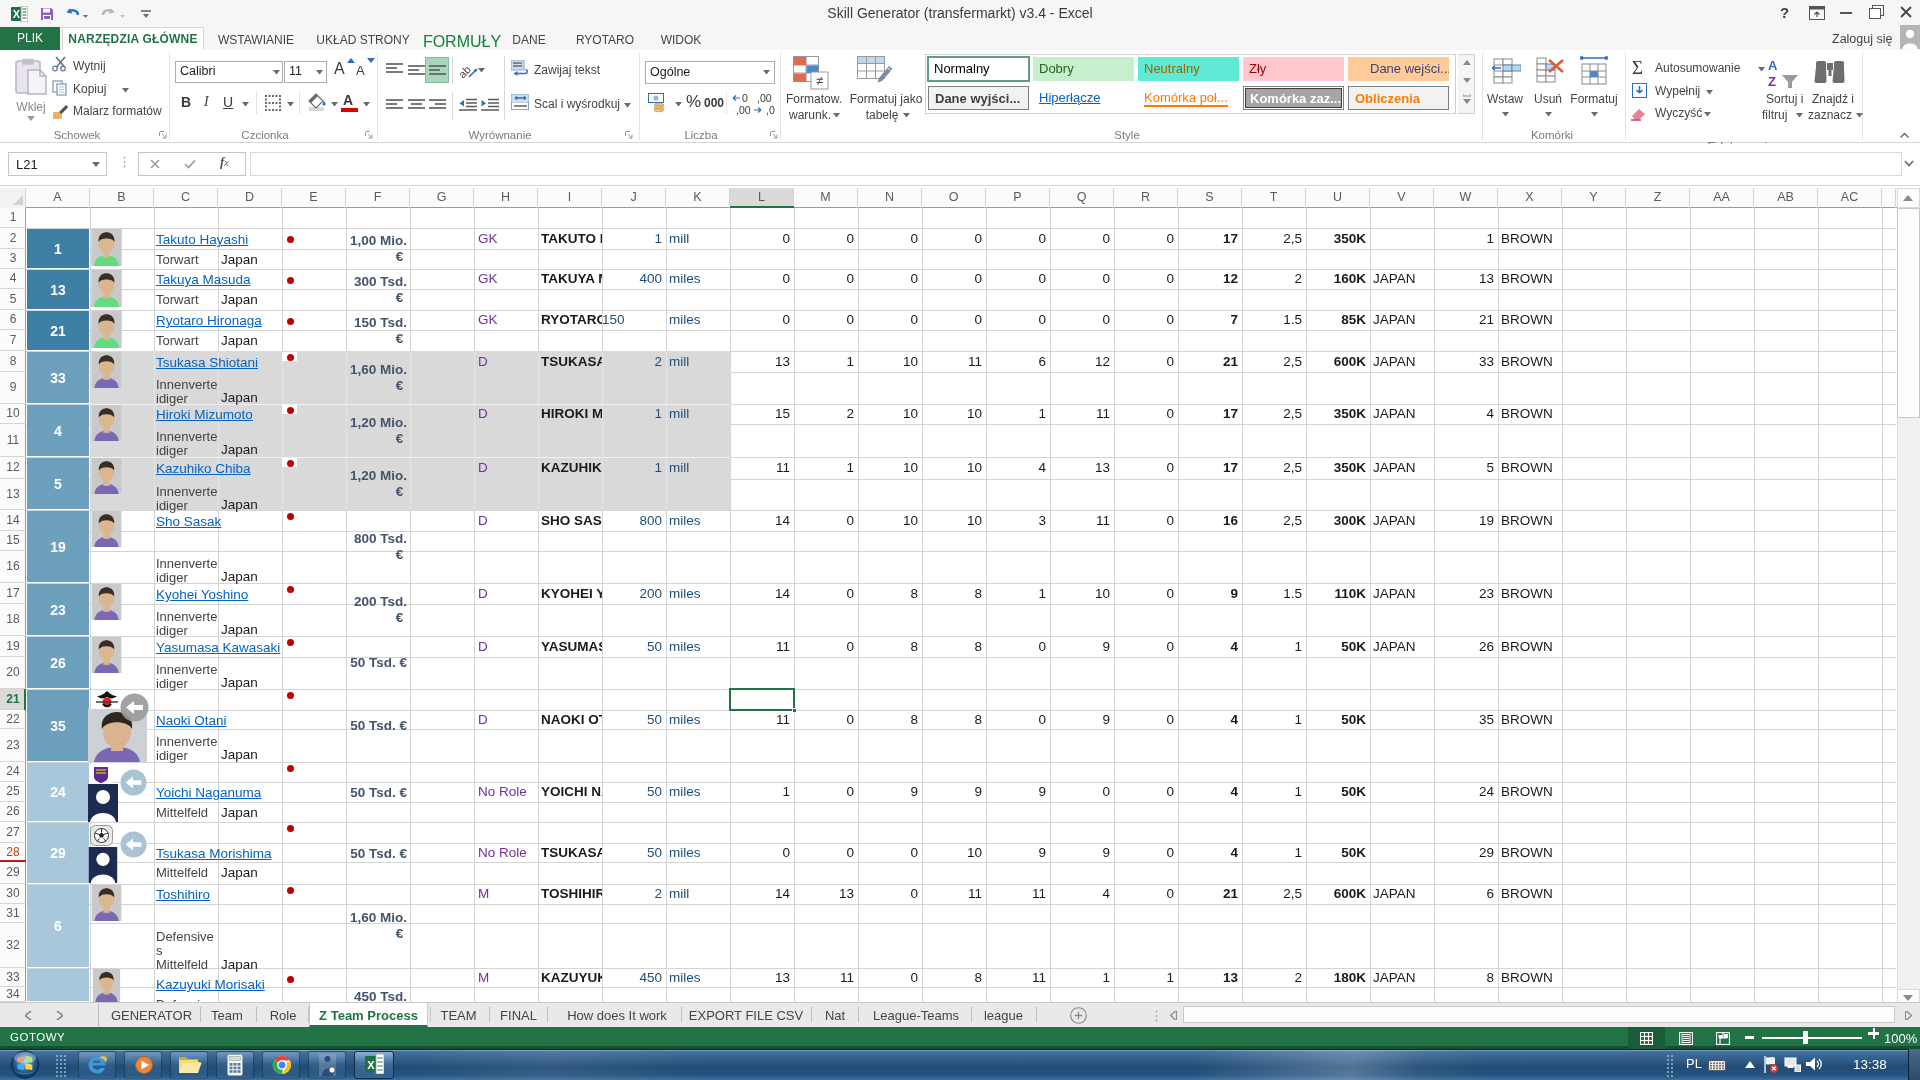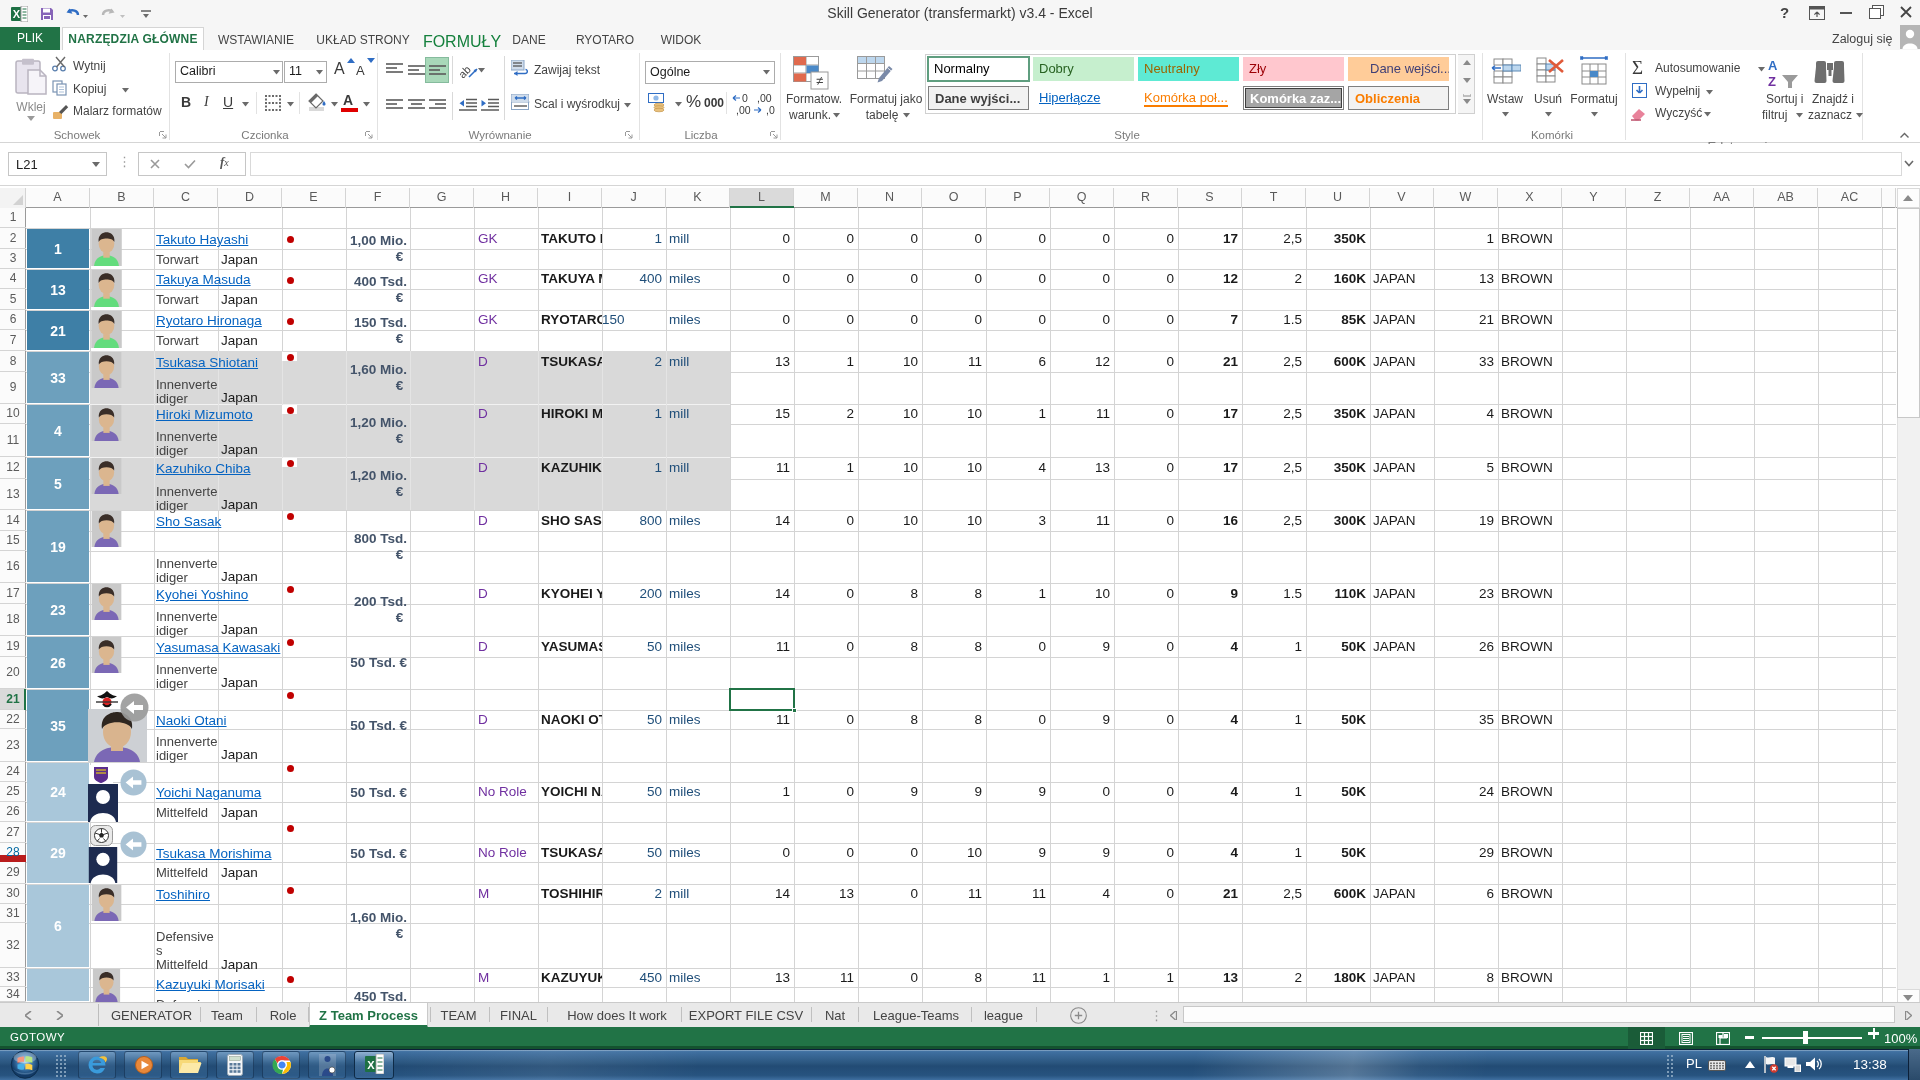--- a/index.html
+++ b/index.html
@@ -554,21 +554,21 @@
 <div class="ab" style="left:0;top:448px;width:26px;height:21px;background:transparent;border-bottom:1px solid #d4d4d4;color:#5a5a5a;font-weight:normal;font-size:12px;text-align:center;line-height:20px">19</div>
 <div class="ab" style="left:0;top:469px;width:26px;height:32px;background:transparent;border-bottom:1px solid #d4d4d4;color:#5a5a5a;font-weight:normal;font-size:12px;text-align:center;line-height:31px">20</div>
 <div class="ab" style="left:0;top:501px;width:26px;height:21px;background:#dadada;border-bottom:1px solid #d4d4d4;color:#217346;font-weight:bold;font-size:12px;text-align:center;line-height:20px">21</div>
 <div class="ab" style="left:24px;top:501px;width:2px;height:21px;background:#217346"></div>
 <div class="ab" style="left:0;top:522px;width:26px;height:19px;background:transparent;border-bottom:1px solid #d4d4d4;color:#5a5a5a;font-weight:normal;font-size:12px;text-align:center;line-height:18px">22</div>
 <div class="ab" style="left:0;top:541px;width:26px;height:33px;background:transparent;border-bottom:1px solid #d4d4d4;color:#5a5a5a;font-weight:normal;font-size:12px;text-align:center;line-height:32px">23</div>
 <div class="ab" style="left:0;top:574px;width:26px;height:20px;background:transparent;border-bottom:1px solid #d4d4d4;color:#5a5a5a;font-weight:normal;font-size:12px;text-align:center;line-height:19px">24</div>
 <div class="ab" style="left:0;top:594px;width:26px;height:20px;background:transparent;border-bottom:1px solid #d4d4d4;color:#5a5a5a;font-weight:normal;font-size:12px;text-align:center;line-height:19px">25</div>
 <div class="ab" style="left:0;top:614px;width:26px;height:20px;background:transparent;border-bottom:1px solid #d4d4d4;color:#5a5a5a;font-weight:normal;font-size:12px;text-align:center;line-height:19px">26</div>
 <div class="ab" style="left:0;top:634px;width:26px;height:21px;background:transparent;border-bottom:1px solid #d4d4d4;color:#5a5a5a;font-weight:normal;font-size:12px;text-align:center;line-height:20px">27</div>
-<div class="ab" style="left:0;top:655px;width:26px;height:19px;background:transparent;border-bottom:7px solid #b91c1c;color:#0369a1;font-weight:normal;font-size:12px;text-align:center;line-height:18px">28</div>
+<div class="ab" style="left:0;top:655px;width:26px;height:19px;background:transparent;border-bottom:2px solid #b91c1c;color:#c2410c;font-weight:normal;font-size:12px;text-align:center;line-height:18px">28</div>
 <div class="ab" style="left:0;top:674px;width:26px;height:22px;background:transparent;border-bottom:1px solid #d4d4d4;color:#5a5a5a;font-weight:normal;font-size:12px;text-align:center;line-height:21px">29</div>
 <div class="ab" style="left:0;top:696px;width:26px;height:20px;background:transparent;border-bottom:1px solid #d4d4d4;color:#5a5a5a;font-weight:normal;font-size:12px;text-align:center;line-height:19px">30</div>
 <div class="ab" style="left:0;top:716px;width:26px;height:19px;background:transparent;border-bottom:1px solid #d4d4d4;color:#5a5a5a;font-weight:normal;font-size:12px;text-align:center;line-height:18px">31</div>
 <div class="ab" style="left:0;top:735px;width:26px;height:45px;background:transparent;border-bottom:1px solid #d4d4d4;color:#5a5a5a;font-weight:normal;font-size:12px;text-align:center;line-height:44px">32</div>
 <div class="ab" style="left:0;top:780px;width:26px;height:19px;background:transparent;border-bottom:1px solid #d4d4d4;color:#5a5a5a;font-weight:normal;font-size:12px;text-align:center;line-height:18px">33</div>
 <div class="ab" style="left:0;top:799px;width:26px;height:15px;background:transparent;border-bottom:1px solid #d4d4d4;color:#5a5a5a;font-weight:normal;font-size:12px;text-align:center;line-height:14px">34</div>
 <div class="ab" style="left:90px;top:20px;width:1px;height:794px;background:#d4d4d4"></div>
 <div class="ab" style="left:154px;top:20px;width:1px;height:794px;background:#d4d4d4"></div>
 <div class="ab" style="left:218px;top:20px;width:1px;height:794px;background:#d4d4d4"></div>
 <div class="ab" style="left:282px;top:20px;width:1px;height:794px;background:#d4d4d4"></div>
@@ -680,21 +680,21 @@
 <div class="ab" style="left:986px;top:81px;width:64px;height:20px;font-size:13.5px;color:#1a1a1a;font-weight:normal;text-align:right;padding-right:4px;line-height:20px;white-space:nowrap;overflow:hidden">0</div>
 <div class="ab" style="left:1050px;top:81px;width:64px;height:20px;font-size:13.5px;color:#1a1a1a;font-weight:normal;text-align:right;padding-right:4px;line-height:20px;white-space:nowrap;overflow:hidden">0</div>
 <div class="ab" style="left:1114px;top:81px;width:64px;height:20px;font-size:13.5px;color:#1a1a1a;font-weight:normal;text-align:right;padding-right:4px;line-height:20px;white-space:nowrap;overflow:hidden">0</div>
 <div class="ab" style="left:1178px;top:81px;width:64px;height:20px;font-size:13.5px;color:#1a1a1a;font-weight:bold;text-align:right;padding-right:4px;line-height:20px;white-space:nowrap;overflow:hidden">12</div>
 <div class="ab" style="left:1242px;top:81px;width:64px;height:20px;font-size:13.5px;color:#1a1a1a;font-weight:normal;text-align:right;padding-right:4px;line-height:20px;white-space:nowrap;overflow:hidden">2</div>
 <div class="ab" style="left:1306px;top:81px;width:64px;height:20px;font-size:13.5px;color:#1a1a1a;font-weight:bold;text-align:right;padding-right:4px;line-height:20px;white-space:nowrap;overflow:hidden">160K</div>
 <div class="ab" style="left:1370px;top:81px;width:64px;height:20px;font-size:13.5px;color:#1a1a1a;font-weight:normal;text-align:left;padding-left:3px;line-height:20px;white-space:nowrap;overflow:hidden">JAPAN</div>
 <div class="ab" style="left:1434px;top:81px;width:64px;height:20px;font-size:13.5px;color:#1a1a1a;font-weight:normal;text-align:right;padding-right:4px;line-height:20px;white-space:nowrap;overflow:hidden">13</div>
 <div class="ab" style="left:1498px;top:81px;width:64px;height:20px;font-size:13.5px;color:#1a1a1a;font-weight:normal;text-align:left;padding-left:3px;line-height:20px;white-space:nowrap;overflow:hidden">BROWN</div>
 <div class="ab" style="left:346px;top:81px;width:61px;height:41px;display:flex;flex-direction:column;align-items:flex-end;justify-content:center;font-size:13.5px;font-weight:bold;color:#44546a;line-height:16px">
-      <span>400 Tsd.</span>
+      <span>300 Tsd.</span>
       <span>€&nbsp;</span>
     </div>
 <div class="ab" style="left:287px;top:89px;width:7px;height:7px;border-radius:50%;background:#c00000"></div>
 <div class="ab" style="left:27px;top:123px;width:62px;height:39px;background:#3e7fa6;color:#fff;font-weight:bold;font-size:14px;display:flex;align-items:center;justify-content:center">21</div>
 <div class="ab" style="left:474px;top:122px;width:64px;height:20px;font-size:13.5px;color:#7030a0;font-weight:normal;text-align:left;padding-left:4px;line-height:20px;white-space:nowrap;overflow:hidden">GK</div>
 <div class="ab" style="left:538px;top:122px;width:64px;height:20px;font-size:13.5px;color:#1a1a1a;font-weight:bold;text-align:left;padding-left:3px;line-height:20px;white-space:nowrap;overflow:hidden">RYOTARO</div>
 <div class="ab" style="left:602px;top:122px;width:64px;height:20px;font-size:13.5px;color:#1f4e79;font-weight:normal;text-align:left;padding-right:4px;line-height:20px;white-space:nowrap;overflow:hidden">150</div>
 <div class="ab" style="left:666px;top:122px;width:64px;height:20px;font-size:13.5px;color:#1f4e79;font-weight:normal;text-align:left;padding-left:3px;line-height:20px;white-space:nowrap;overflow:hidden">miles</div>
 <div class="ab" style="left:730px;top:122px;width:64px;height:20px;font-size:13.5px;color:#1a1a1a;font-weight:normal;text-align:right;padding-right:4px;line-height:20px;white-space:nowrap;overflow:hidden">0</div>
 <div class="ab" style="left:794px;top:122px;width:64px;height:20px;font-size:13.5px;color:#1a1a1a;font-weight:normal;text-align:right;padding-right:4px;line-height:20px;white-space:nowrap;overflow:hidden">0</div>

